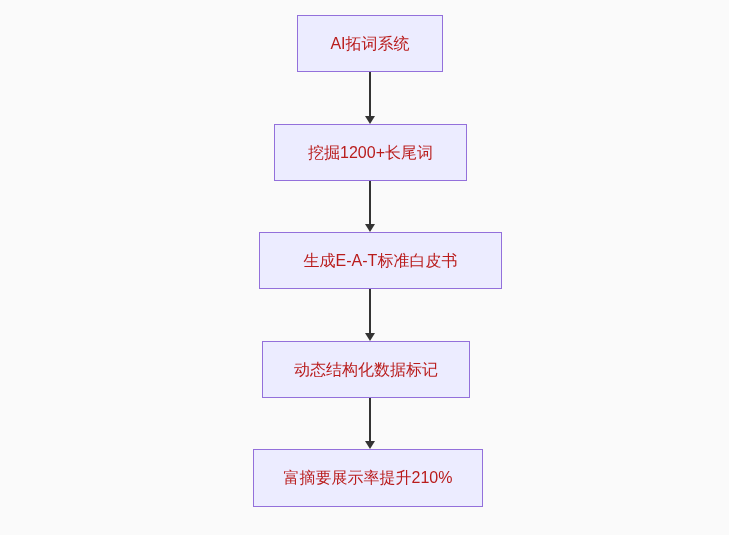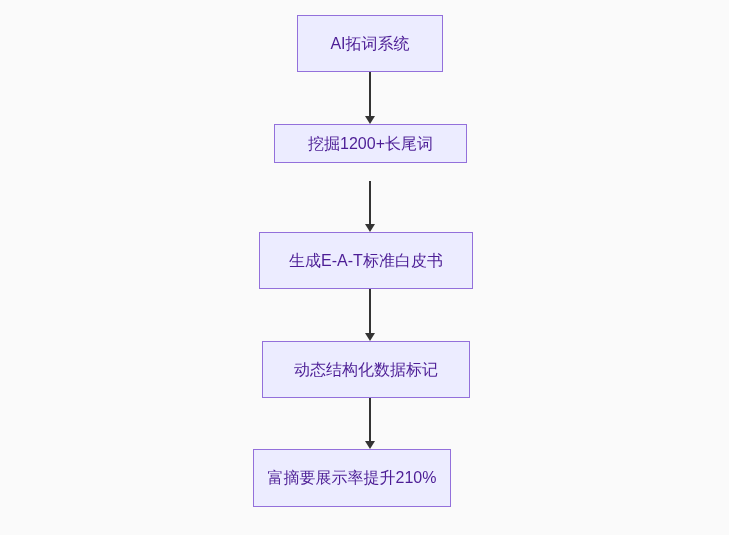--- a/index.html
+++ b/index.html
@@ -14,21 +14,21 @@
     width: 729px;
     height: 535px;
     background: #fafafa;
     overflow: hidden;
   }
   .node {
     position: absolute;
     box-sizing: border-box;
     background: #ececff;
     border: 1px solid #9370db;
-    color: #4c1d95;
+    color: #b91c1c;
     display: flex;
     align-items: center;
     justify-content: center;
     font-size: 16px;
     line-height: 1;
     white-space: nowrap;
     text-align: center;
   }
   .edge {
     position: absolute;
@@ -57,44 +57,44 @@
 
   <div class="node" style="left:297px; top:15px; width:146px; height:57px;">
     <span>AI拓词系统</span>
   </div>
 
   <div class="edge" style="left:364px; top:72px; height:52px;">
     <div class="edge-line"></div>
     <div class="edge-head"></div>
   </div>
 
-  <div class="node" style="left:274px; top:124px; width:193px; height:39px;">
+  <div class="node" style="left:274px; top:124px; width:193px; height:57px;">
     <span>挖掘1200+长尾词</span>
   </div>
 
   <div class="edge" style="left:364px; top:181px; height:51px;">
     <div class="edge-line"></div>
     <div class="edge-head"></div>
   </div>
 
-  <div class="node" style="left:259px; top:232px; width:214px; height:57px;">
+  <div class="node" style="left:259px; top:232px; width:243px; height:57px;">
     <span>生成E-A-T标准白皮书</span>
   </div>
 
   <div class="edge" style="left:364px; top:289px; height:52px;">
     <div class="edge-line"></div>
     <div class="edge-head"></div>
   </div>
 
   <div class="node" style="left:262px; top:341px; width:208px; height:57px;">
     <span>动态结构化数据标记</span>
   </div>
 
   <div class="edge" style="left:364px; top:398px; height:51px;">
     <div class="edge-line"></div>
     <div class="edge-head"></div>
   </div>
 
-  <div class="node" style="left:253px; top:449px; width:198px; height:58px;">
+  <div class="node" style="left:253px; top:449px; width:230px; height:58px;">
     <span>富摘要展示率提升210%</span>
   </div>
 
 </div>
 
 </body></html>

